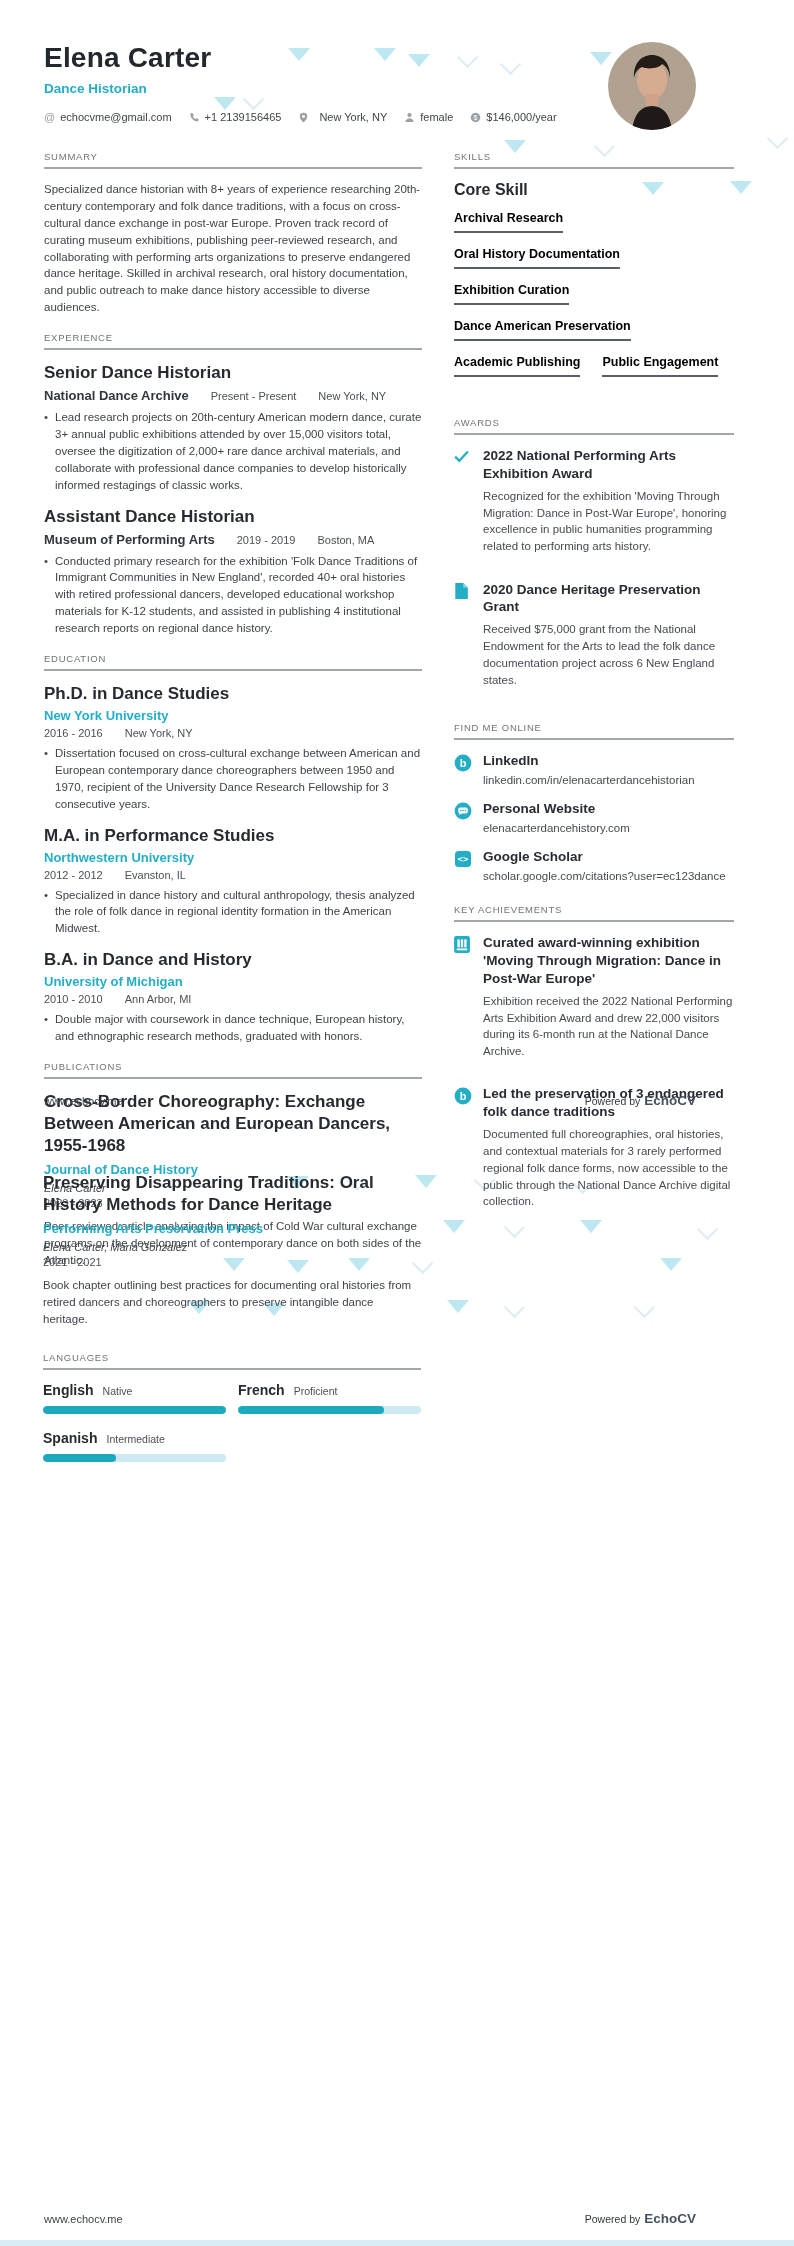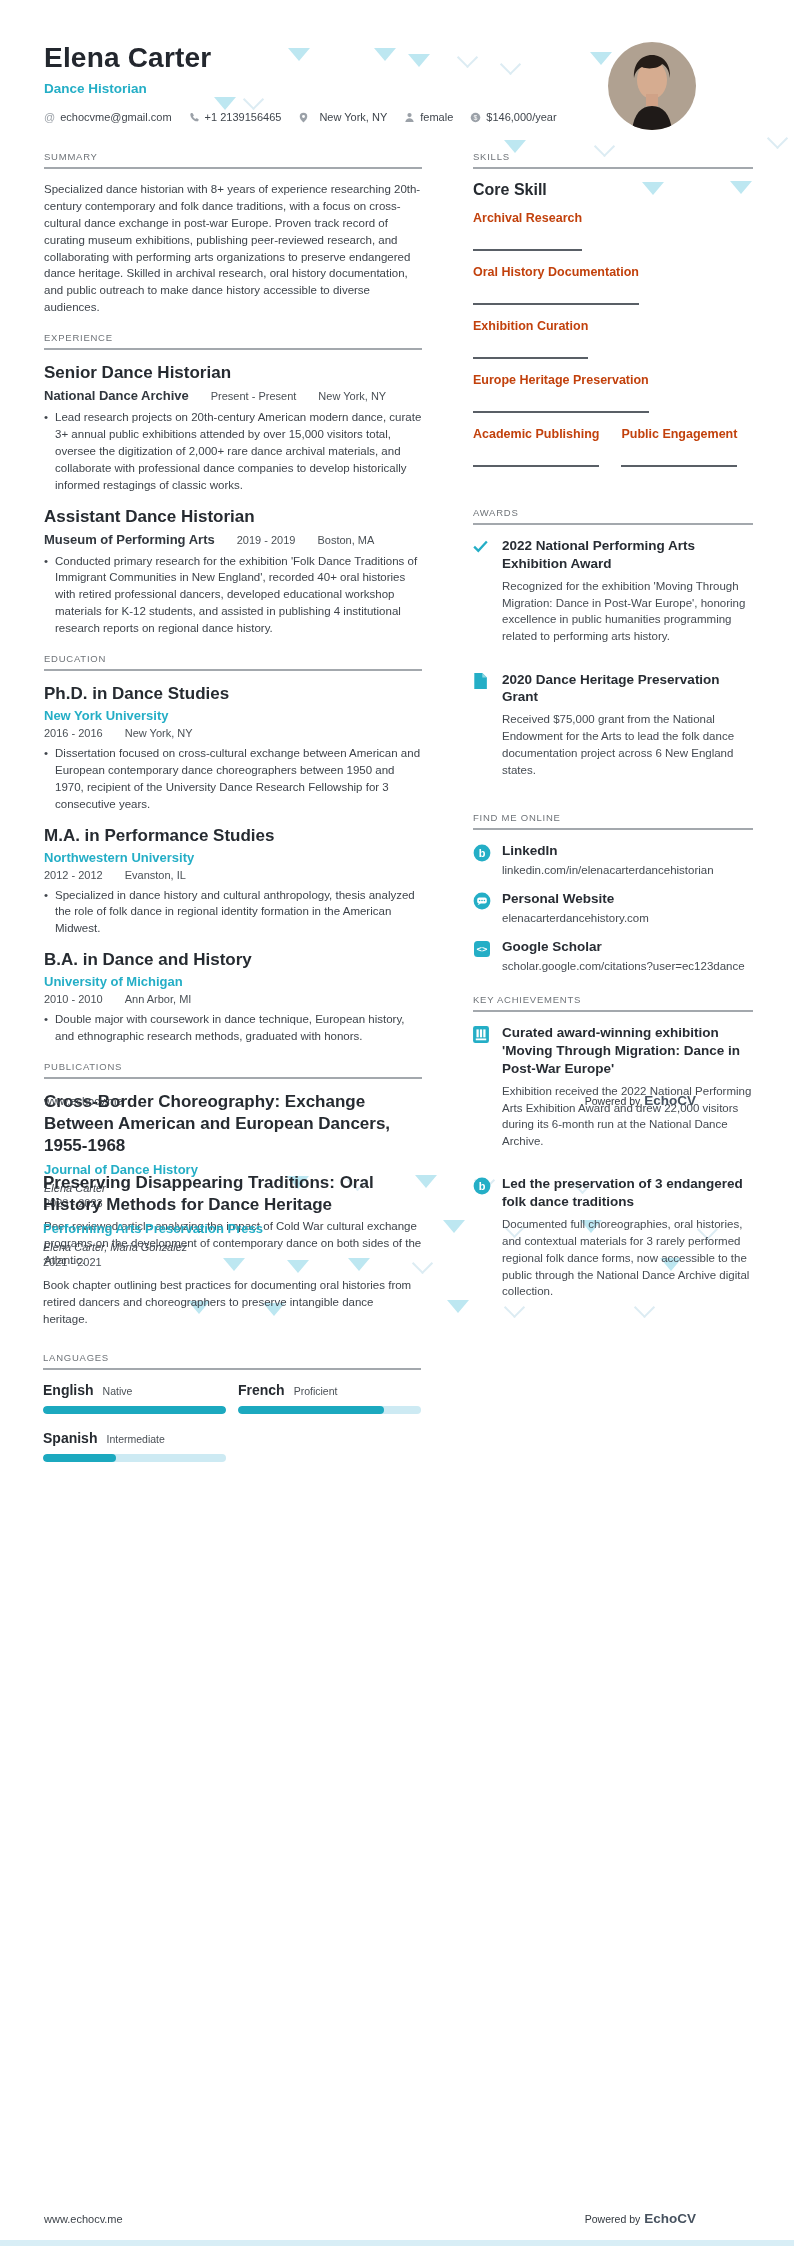--- a/index.html
+++ b/index.html
@@ -24,21 +24,21 @@
   .hdr { position:relative; }
   .name { font-size:28px; font-weight:700; letter-spacing:.2px; color:#23272e; margin:0; }
   .role { font-size:13.5px; font-weight:700; color:#24aec6; margin-top:7px; }
   .contact-row { display:flex; align-items:center; gap:17px; margin-top:15px;
     font-size:11px; color:#3f454c; }
   .c-item { display:flex; align-items:center; gap:5px; }
   .c-ico { color:#9ba1a8; fill:#9ba1a8; display:inline-flex; font-size:11px; line-height:1; }
   .avatar { position:absolute; top:0; right:0; width:88px; height:88px; border-radius:50%; overflow:hidden; }
 
   
-  .columns { display:flex; gap:51px; margin-top:28px; }
+  .columns { display:flex; gap:32px; margin-top:28px; }
   .col-left { width:378px; flex:none; }
   .col-right { width:280px; flex:none; }
 
   .sec-head { font-size:9.5px; letter-spacing:.08em; color:#6e7378; font-weight:400; }
   .sec-rule { height:2px; background:#a3a8ad; margin:5px 0 12px; }
   .section { margin-bottom:16px; }
 
   .body-txt { font-size:11.5px; line-height:1.47; color:#3e444b; margin:0; }
 
   .job-title { font-size:17px; font-weight:600; color:#262b31; margin-top:13px; }
@@ -52,21 +52,21 @@
 
   .pub-title { font-size:17px; font-weight:600; line-height:1.3; color:#262b31; margin-top:12px; }
   .pub-src { font-size:13px; font-weight:600; color:#24aec6; margin-top:5px; }
   .pub-auth { font-size:11px; font-style:italic; color:#3e444b; margin-top:5px; }
   .pub-date { font-size:11px; color:#4a5056; margin-top:3px; }
   .pub-desc { font-size:11.5px; line-height:1.47; color:#3e444b; margin-top:9px; }
 
   
   .core-skill { font-size:16px; font-weight:700; color:#262b31; margin:2px 0 12px; }
   .skills-wrap { display:flex; flex-wrap:wrap; column-gap:22px; row-gap:14px; }
-  .skill { font-size:12.5px; font-weight:700; color:#c2410c; padding-bottom:24px;
+  .skill { font-size:12.5px; font-weight:700; color:#000000; padding-bottom:6px;
     border-bottom:2px solid #595f66;text-align:right; }
 
   .r-item { display:flex; gap:11px; margin-bottom:14px; }
   .r-ico { flex:none; width:18px; padding-top:2px; }
   .r-title { font-size:13.5px; font-weight:600; line-height:1.33; color:#272c33; }
   .r-desc { font-size:11.5px; line-height:1.46; color:#454b52; margin-top:5px; }
   .r-url { font-size:11.5px; color:#454b52; margin-top:4px; }
 
   
   .langs { display:grid; grid-template-columns:183px 183px; column-gap:12px; row-gap:16px; margin-top:9px; }
@@ -281,21 +281,21 @@
     <div class="col-right">
 
       <div class="section">
         <div class="sec-head">SKILLS</div>
         <div class="sec-rule"></div>
         <div class="core-skill">Core Skill</div>
         <div class="skills-wrap">
           <span class="skill">Archival Research</span>
           <span class="skill">Oral History Documentation</span>
           <span class="skill">Exhibition Curation</span>
-          <span class="skill">Europe Heritage Preservation</span>
+          <span class="skill">Dance American Preservation</span>
           <span class="skill">Academic Publishing</span>
           <span class="skill">Public Engagement</span>
         </div>
       </div>
 
       <div class="section" style="margin-top:40px;">
         <div class="sec-head">AWARDS</div>
         <div class="sec-rule"></div>
 
         <div class="r-item">

